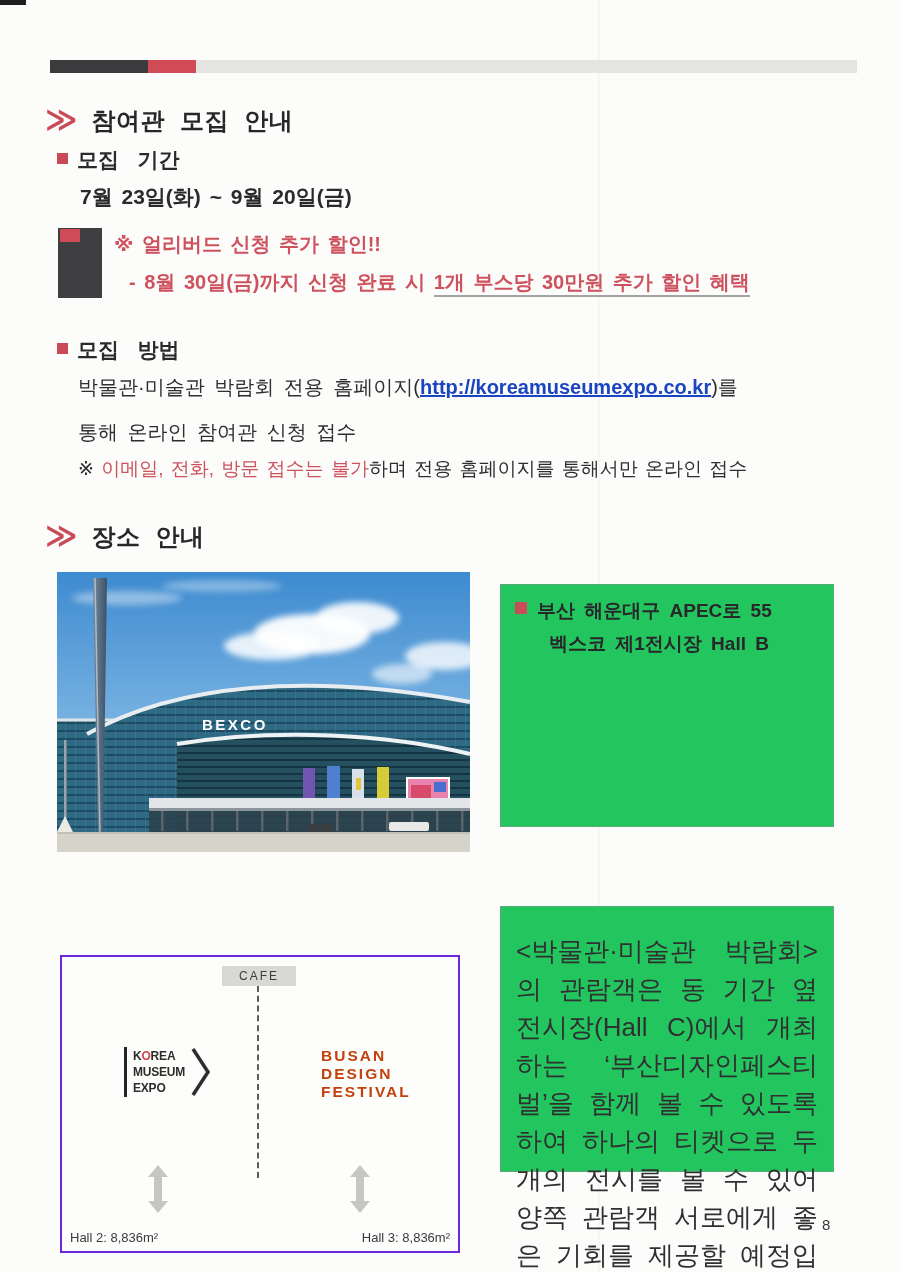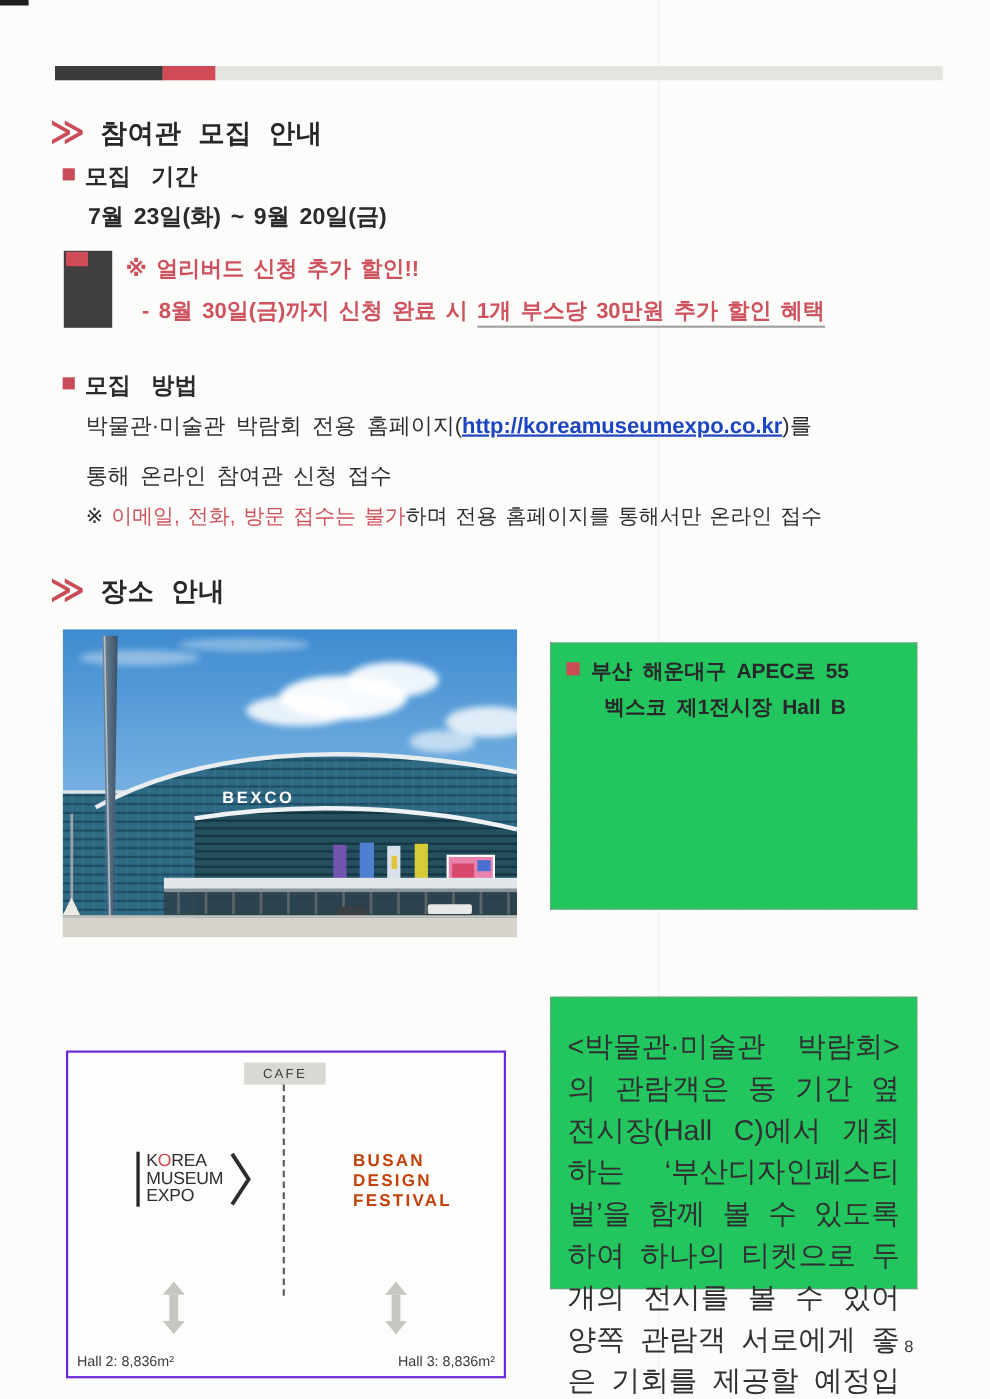--- a/index.html
+++ b/index.html
@@ -55,21 +55,21 @@
   .info-body{font-size:26px;line-height:38px;text-align:justify;color:#303032;word-spacing:2px;}
 
   
   .plan{left:60px;top:908px;width:400px;height:298px;border:2px solid #6d28d9;
         background:#fdfdfb;box-sizing:border-box;position:absolute;margin-top:47px;}
   .cafe{left:160px;top:9px;width:74px;height:20px;background:#d8d8d4;color:#3c3c3c;
         font-size:12px;letter-spacing:2px;display:flex;align-items:center;justify-content:center;}
   .dash-line{left:195px;top:29px;height:192px;width:0;border-left:2px dashed #5c5c5c;}
   .korea-logo{left:62px;top:90px;display:flex;align-items:center;gap:6px;}
   .logo-bar{width:3px;height:50px;background:#252525;}
-  .logo-text{font-size:16px;font-weight:400;line-height:16px;letter-spacing:-0.2px;color:#2d2d2d;white-space:nowrap;}
+  .logo-text{font-size:12px;font-weight:700;line-height:16px;letter-spacing:-0.2px;color:#2d2d2d;white-space:nowrap;}
   .logo-o{color:#cf4550;}
   .festival-logo{left:259px;top:90px;font-size:15.5px;font-weight:700;line-height:18px;
         letter-spacing:2px;color:#c2410c;white-space:nowrap;}
   .hall-label{font-size:13px;color:#3a3a3c;}
   .hall2{left:8px;bottom:6px;}
   .hall3{right:8px;bottom:6px;}
   .gate-arrow{width:20px;height:48px;}
 
   .page-num{left:822px;top:1216px;font-size:15px;color:#3a3a3c;}
 </style>

